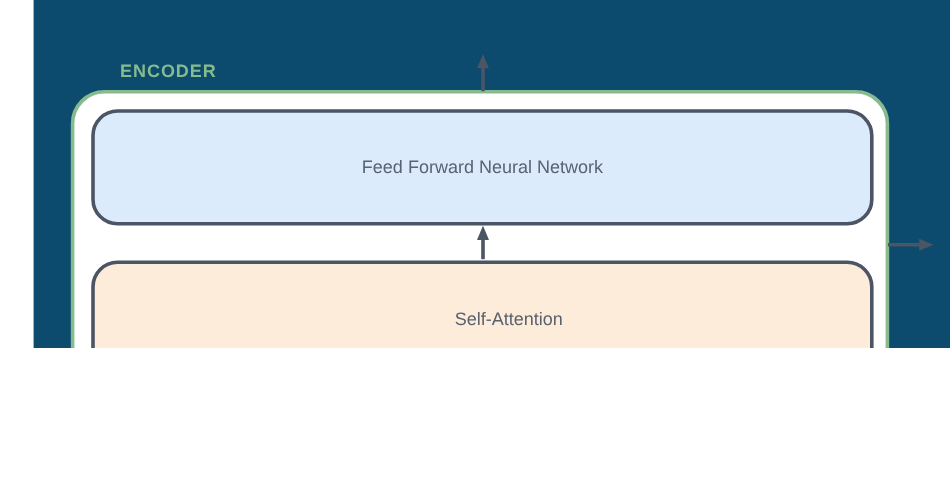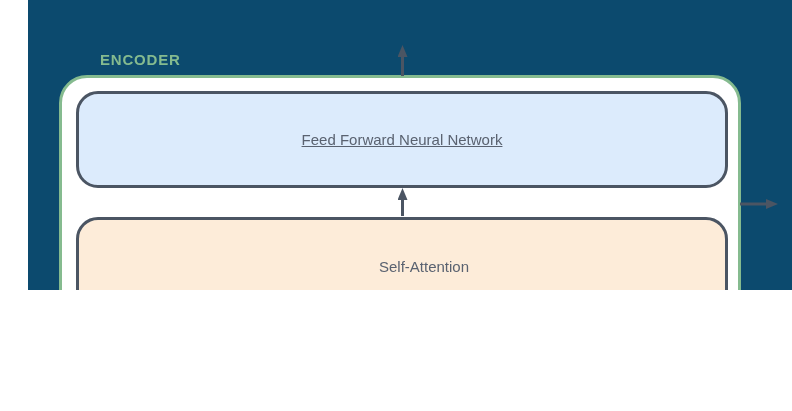--- a/index.html
+++ b/index.html
@@ -72,21 +72,21 @@
 </style>
 </head>
 <body>
 
 <div class="canvas">
 
   <div class="encoder-label" style="color: rgb(133, 187, 143);">ENCODER</div>
 
   <div class="encoder-container" style="border-color: rgb(133, 187, 143);"></div>
 
-  <div class="block block-ffnn" style="background-color: rgb(220, 235, 252); border-color: rgb(75, 85, 99); text-decoration: underline;">
+  <div class="block block-ffnn" style="background-color: rgb(220, 235, 252); border-color: rgb(75, 85, 99);">
     <span style="color: rgb(90, 98, 112);">Feed Forward Neural Network</span>
   </div>
 
   <div class="block block-attn" style="background-color: rgb(253, 236, 217); border-color: rgb(75, 85, 99);">
     <span style="color: rgb(90, 98, 112);">Self-Attention</span>
   </div>
 
   <svg class="arrows-overlay" viewBox="0 0 792 411" xmlns="http://www.w3.org/2000/svg">
     <defs>
       <marker id="arrowhead" markerUnits="userSpaceOnUse" markerWidth="12" markerHeight="10" refX="3" refY="5" orient="auto">

